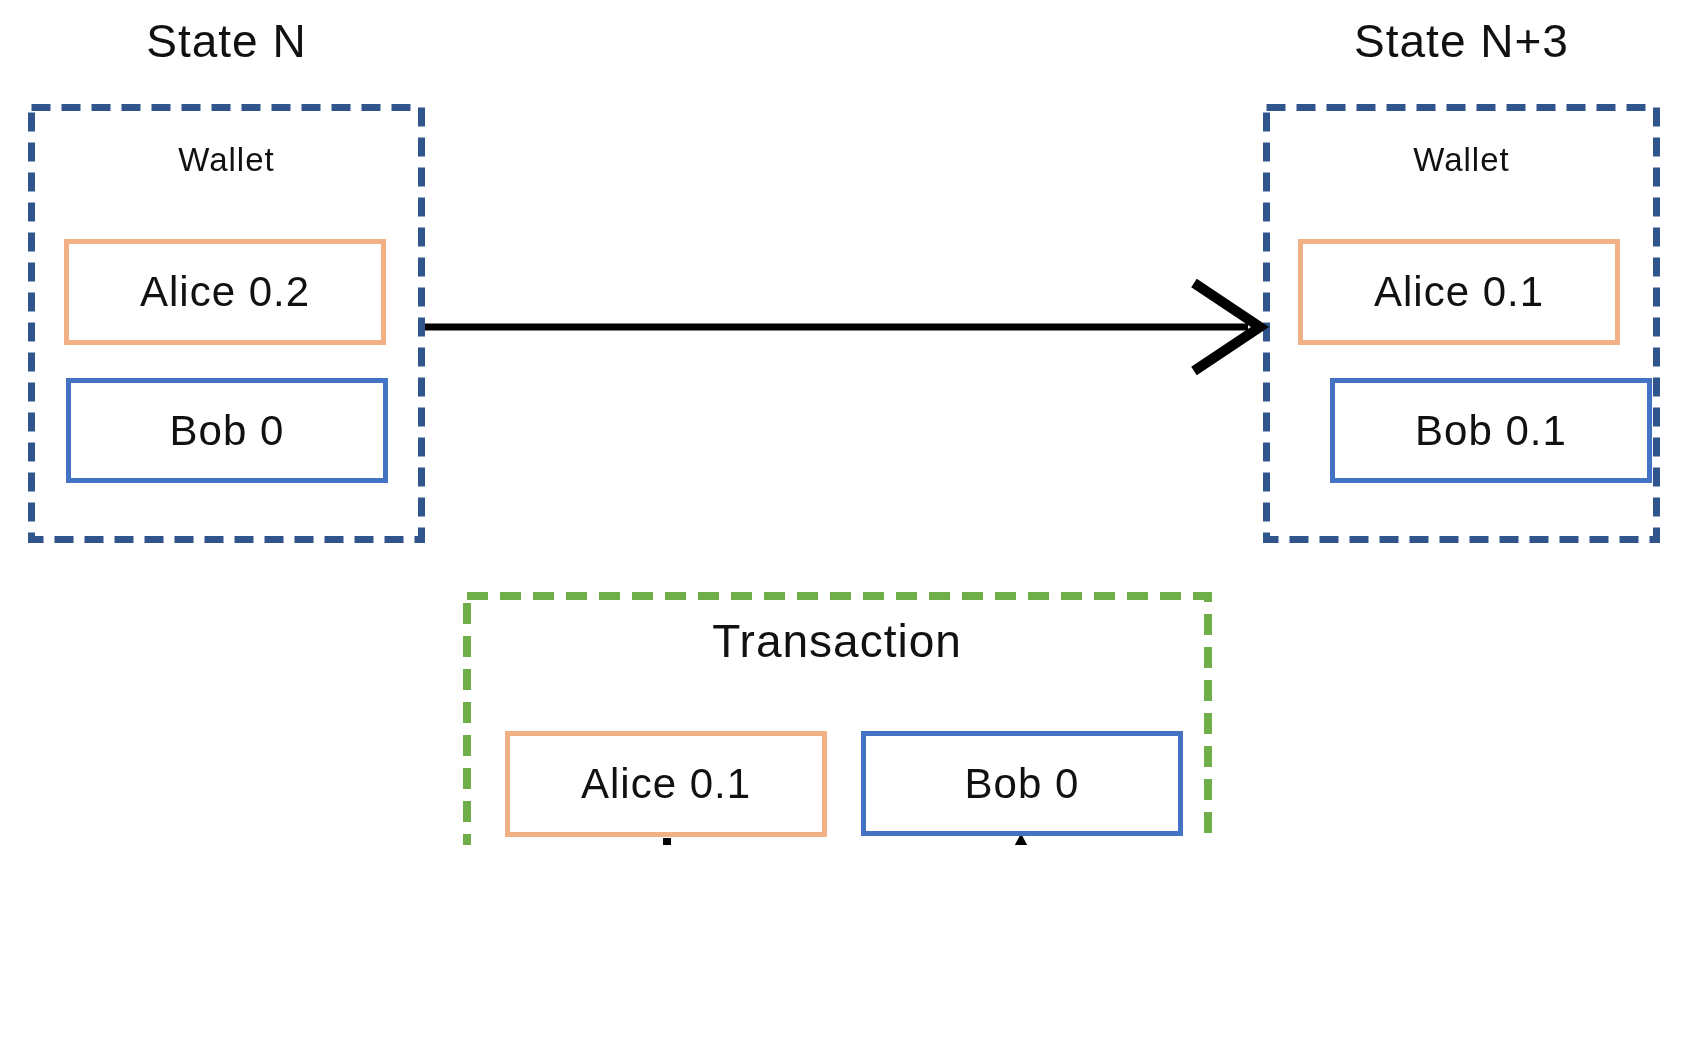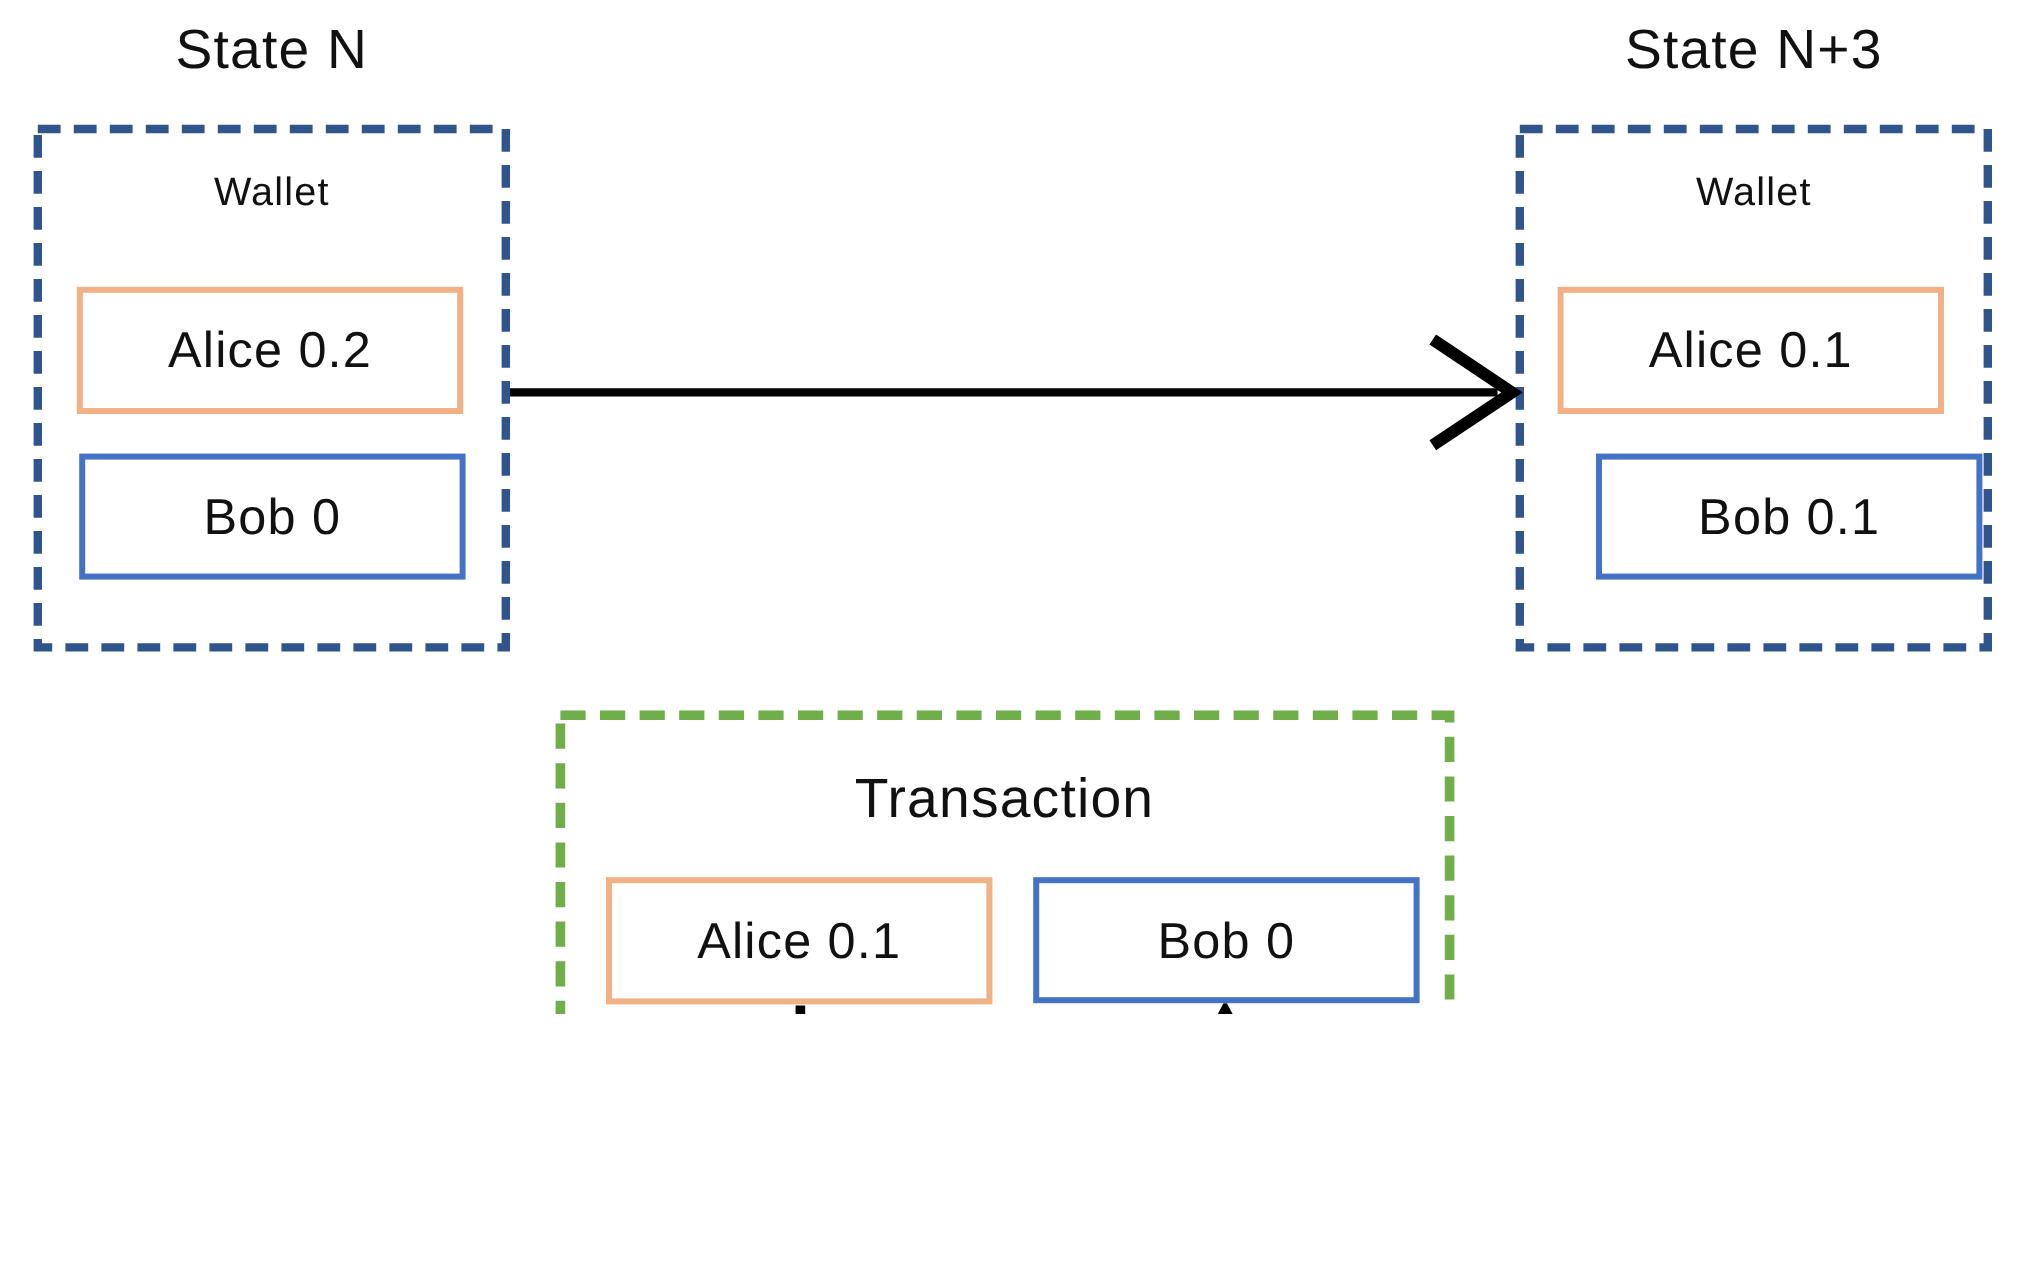--- a/index.html
+++ b/index.html
@@ -80,17 +80,17 @@
   <div class="title" style="left:28px; top:16px; width:397px;">State N</div>
   <div class="group-label" style="left:28px; top:142px; width:397px;">Wallet</div>
   <div class="entry orange" style="left:64px; top:239px; width:322px; height:106px;">Alice 0.2</div>
   <div class="entry blue" style="left:66px; top:378px; width:322px; height:105px;">Bob 0</div>
 
   <div class="title" style="left:1263px; top:16px; width:397px;">State N+3</div>
   <div class="group-label" style="left:1263px; top:142px; width:397px;">Wallet</div>
   <div class="entry orange" style="left:1298px; top:239px; width:322px; height:106px;">Alice 0.1</div>
   <div class="entry blue" style="left:1301px; top:378px; width:322px; height:105px;margin-left:29px;">Bob 0.1</div>
 
-  <div class="title" style="left:463px; top:640px; width:748px;">Transaction</div>
+  <div class="title" style="left:463px; top:616px; width:748px;">Transaction</div>
   <div class="entry orange" style="left:505px; top:731px; width:322px; height:106px;">Alice 0.1</div>
   <div class="entry blue" style="left:861px; top:731px; width:322px; height:105px;">Bob 0</div>
 
 </div>
 
 </body></html>

